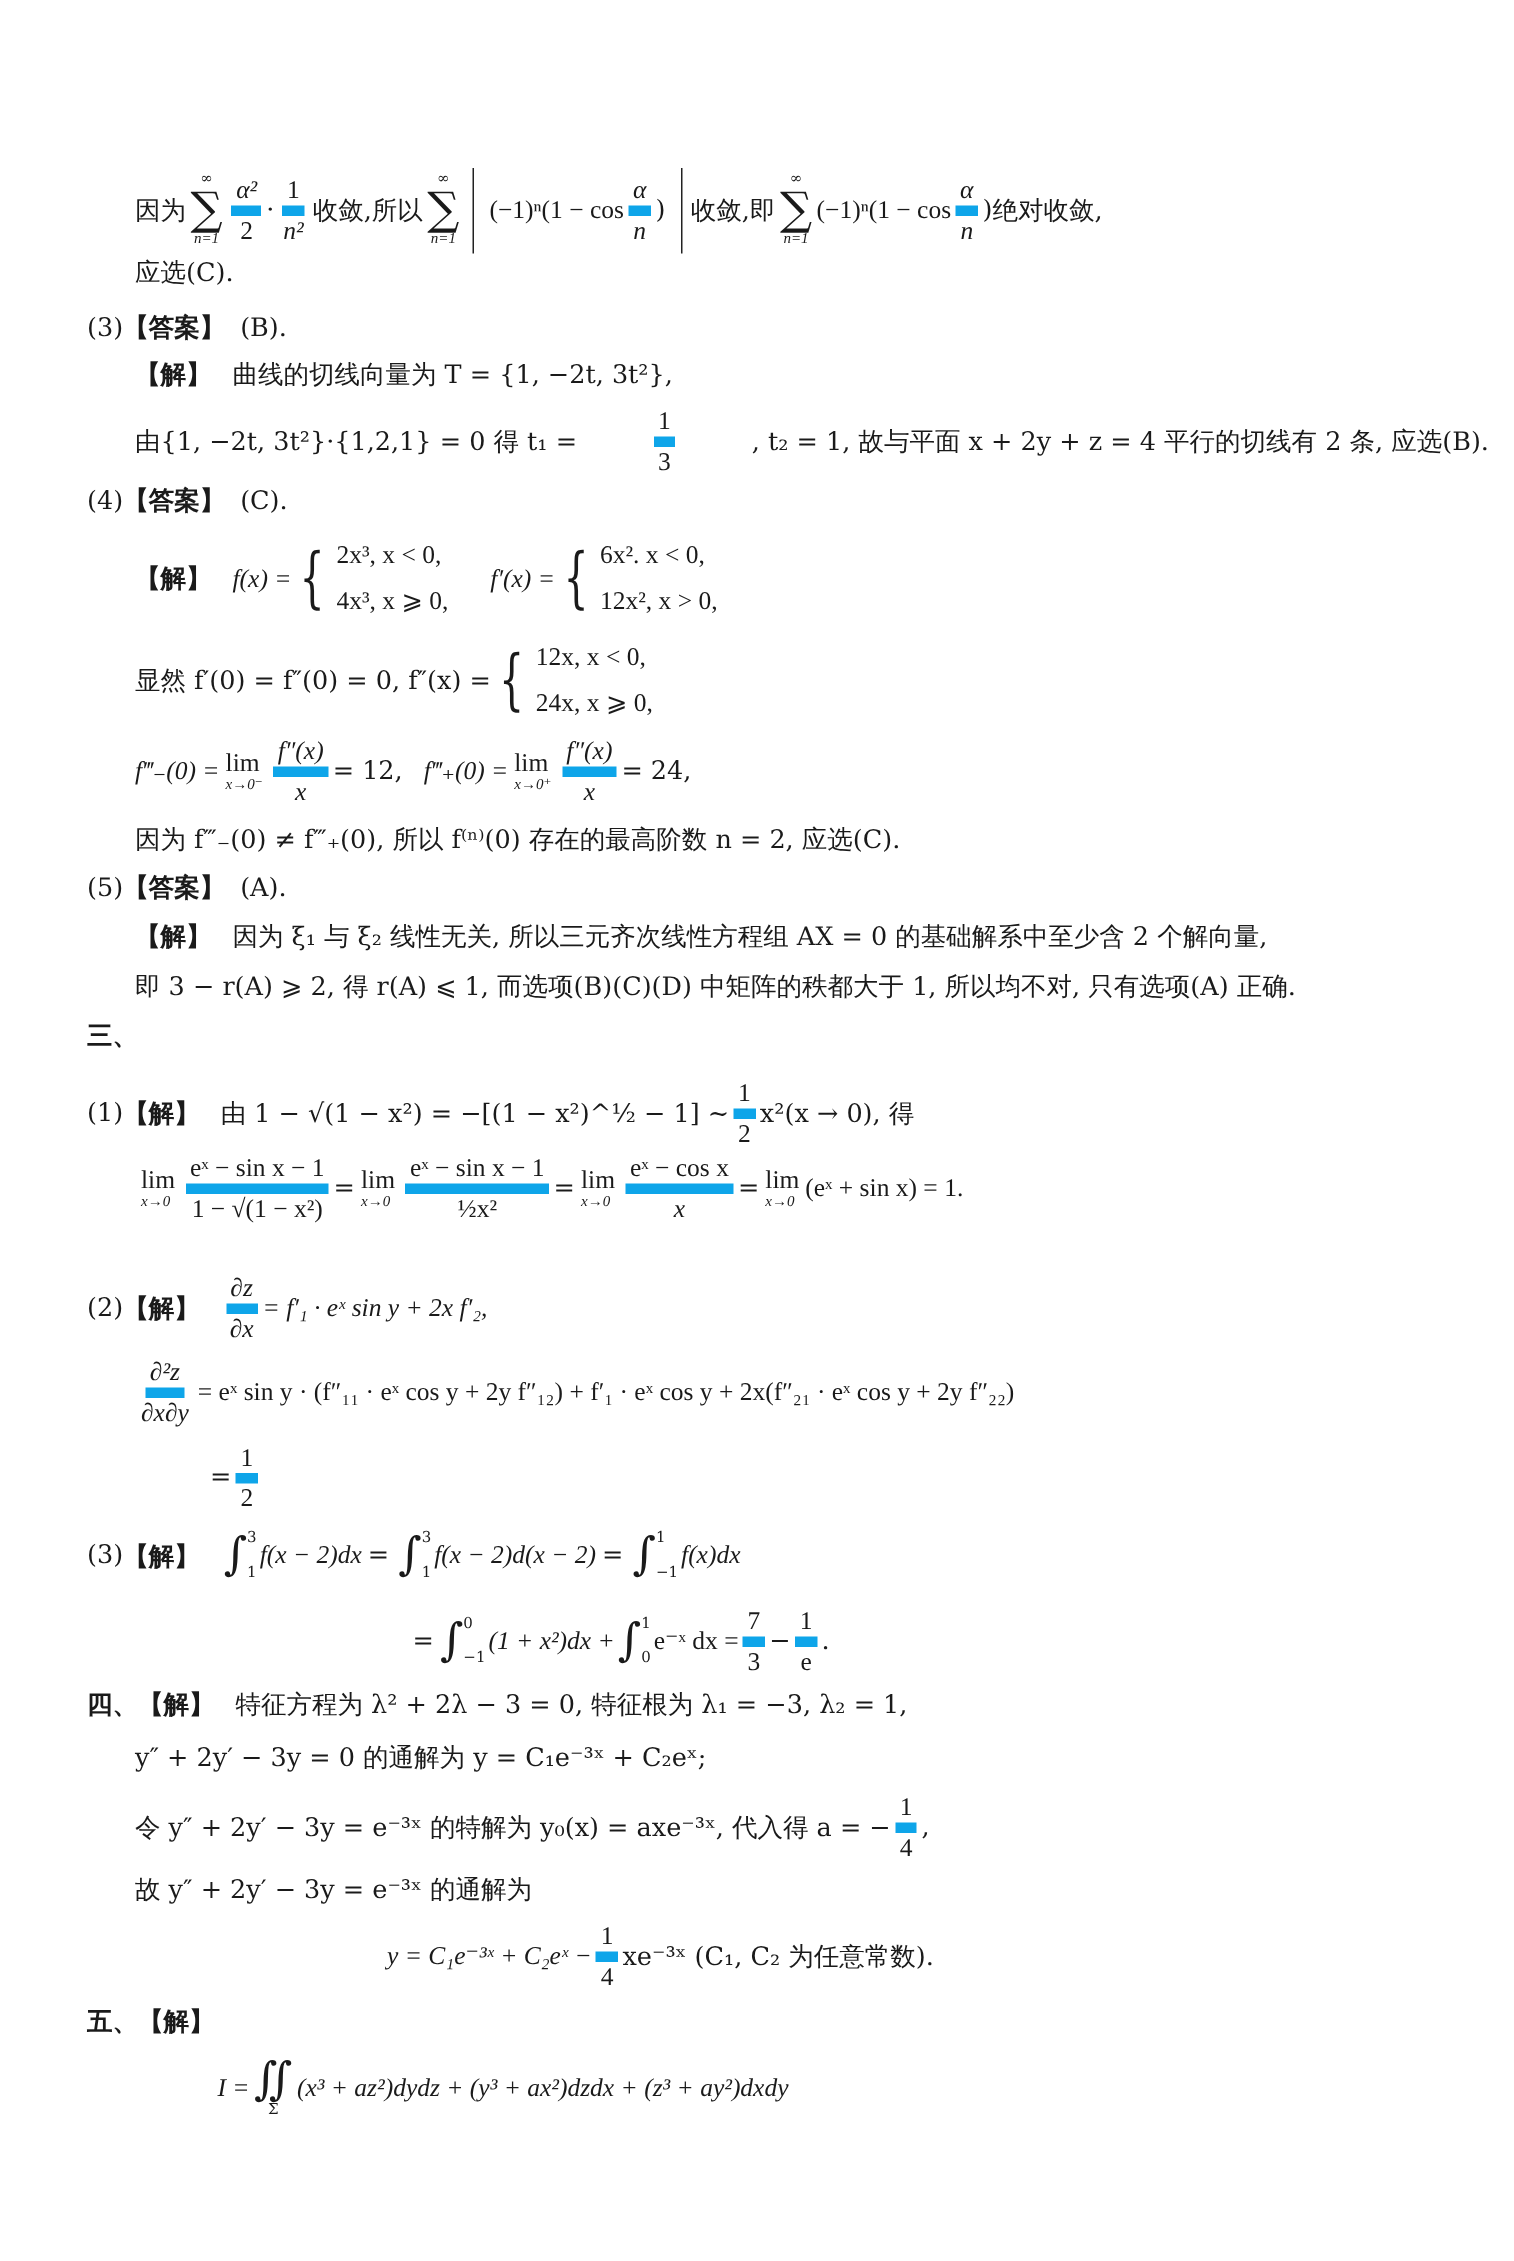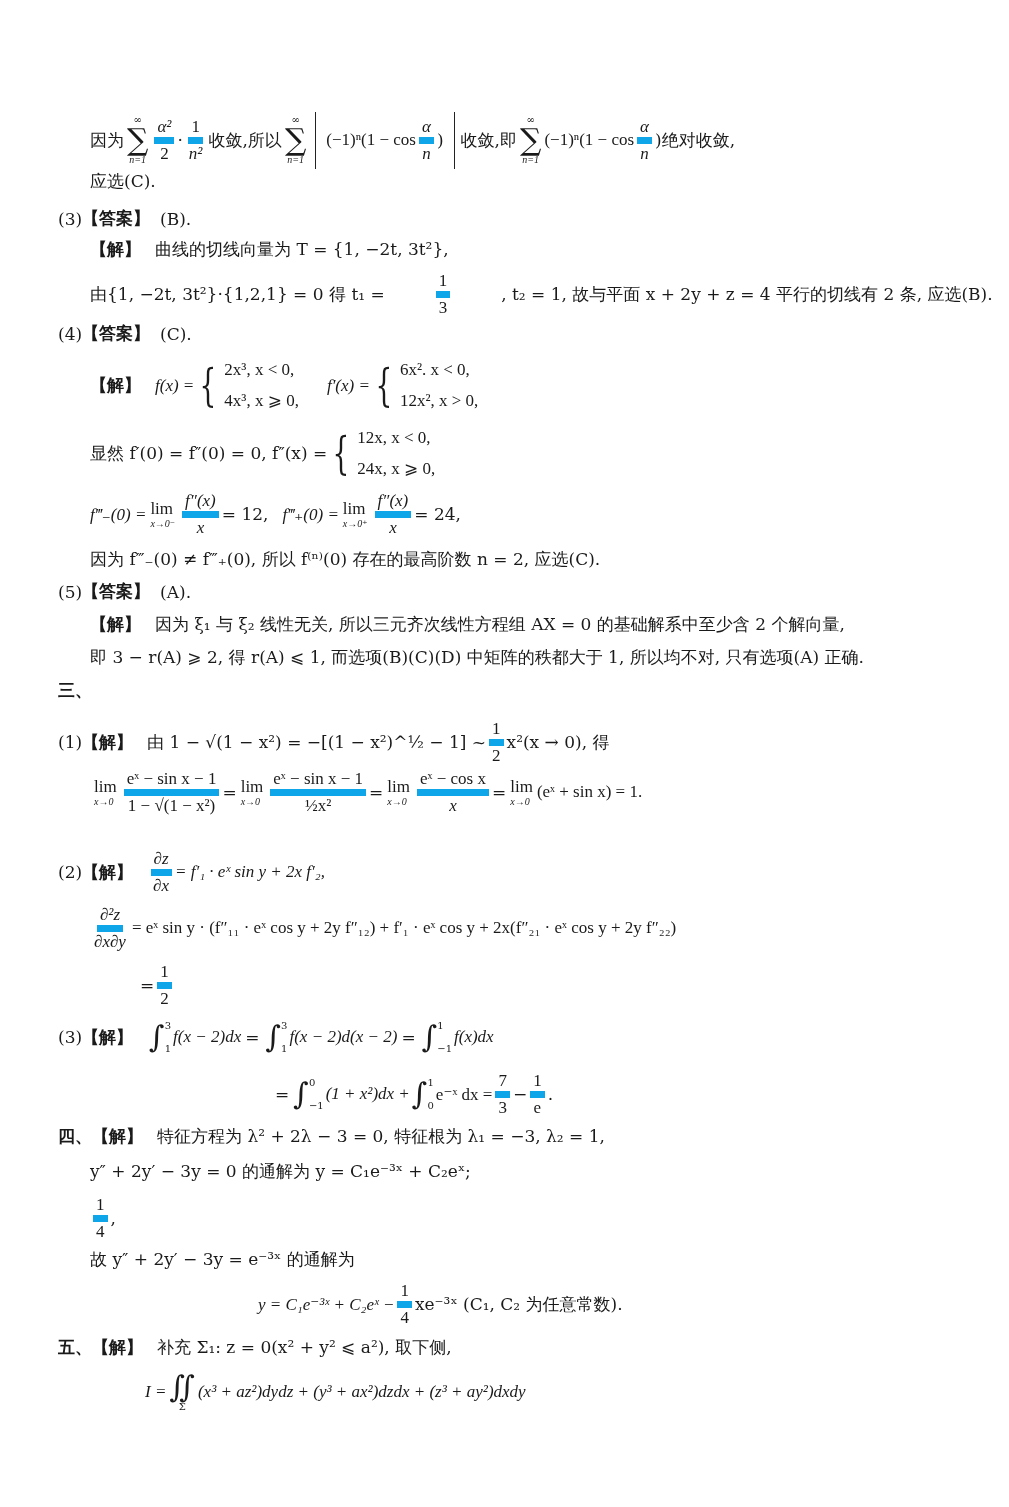--- a/index.html
+++ b/index.html
@@ -312,20 +312,21 @@
 <div class="ln" style="left:58px;top:1125px;">
   <span class="b">四、</span>
   <span class="b">【解】</span>
     <span class="sp"></span>
   <span>特征方程为 λ² + 2λ − 3 = 0, 特征根为 λ₁ = −3, λ₂ = 1,</span>
 </div>
 <div class="ln" style="left:90px;top:1160px;">
     <span>y″ + 2y′ − 3y = 0 的通解为 y = C₁e⁻³ˣ + C₂eˣ;</span>
   </div>
 <div class="ln" style="left:90px;top:1196px;">
+  <span>令 y″ + 2y′ − 3y = e⁻³ˣ 的特解为 y₀(x) = axe⁻³ˣ, 代入得 a = −</span>
   <span class="frac">
       <span class="n m">1</span>
       <span class="d m">4</span>
     </span>
   <span>,</span>
 </div>
 <div class="ln" style="left:90px;top:1248px;">
     <span>故 y″ + 2y′ − 3y = e⁻³ˣ 的通解为</span>
   </div>
 <div class="ln" style="left:258px;top:1282px;">
@@ -334,21 +335,20 @@
       <span class="n m">1</span>
       <span class="d m">4</span>
     </span>
   <span>xe⁻³ˣ (C₁, C₂ 为任意常数).</span>
 </div>
 
 <div class="ln" style="left:58px;top:1336px;">
   <span class="b">五、</span>
   <span class="b">【解】</span>
     <span class="sp"></span>
-  <span>补充 Σ₁: z = 0(x² + y² ⩽ a²), 取下侧,</span>
 </div>
 <div class="ln" style="left:145px;top:1372px;">
   <span class="i">I =</span>
   <span class="sum">
       <span class="big">∬</span>
       <span class="sm">Σ</span>
     </span>
   <span class="i">(x³ + az²)dydz + (y³ + ax²)dzdx + (z³ + ay²)dxdy</span>
 </div>
 

